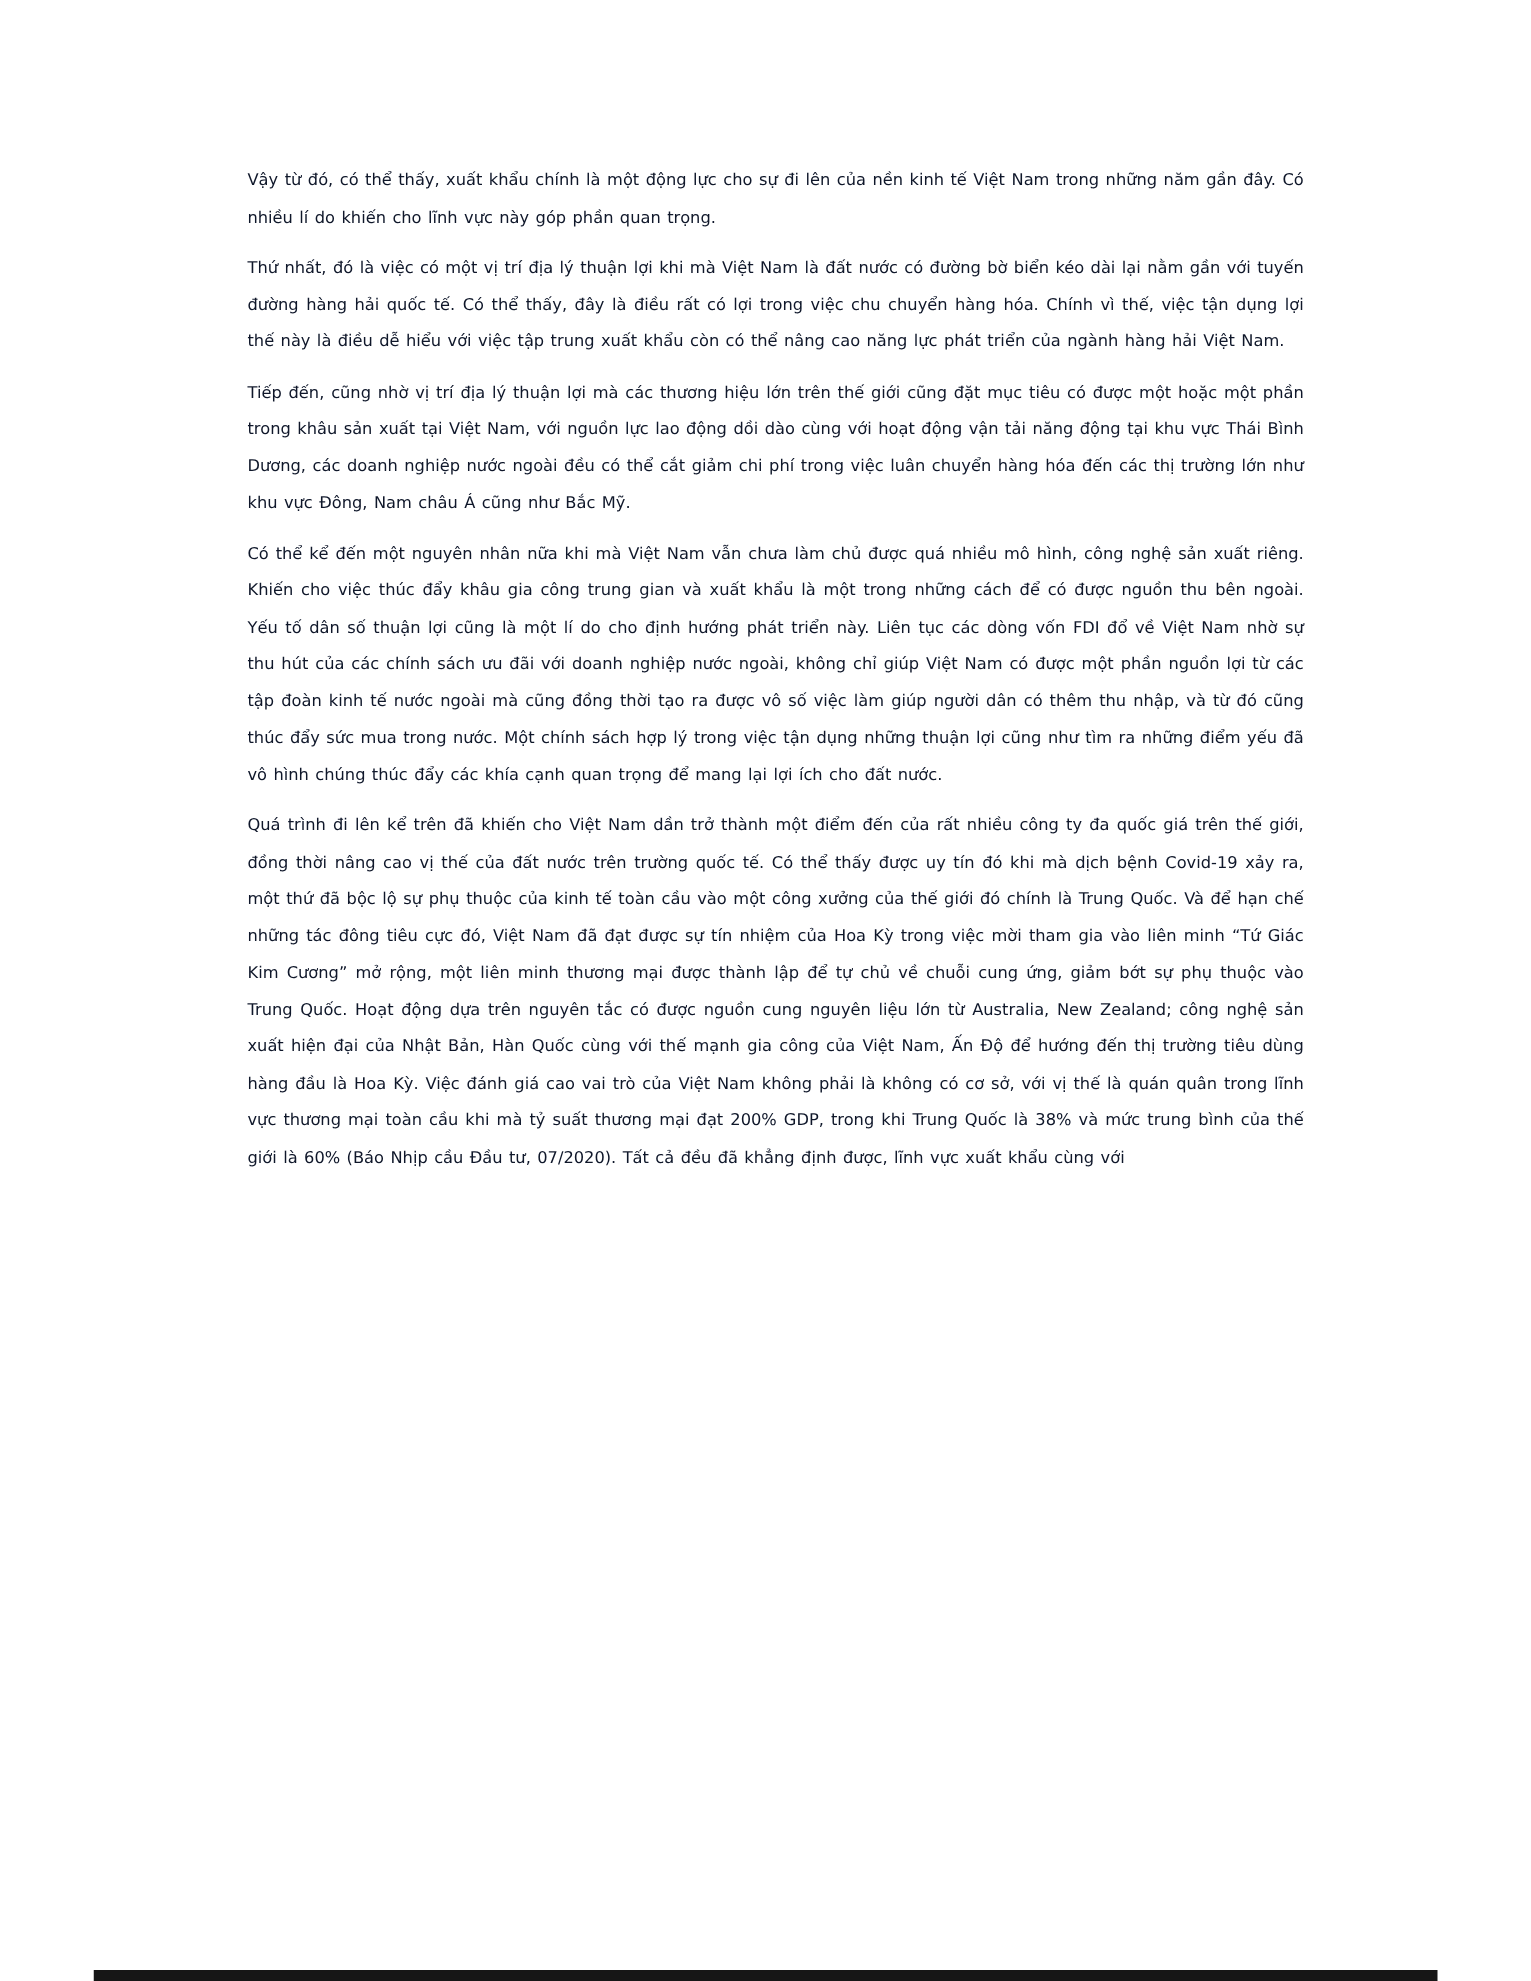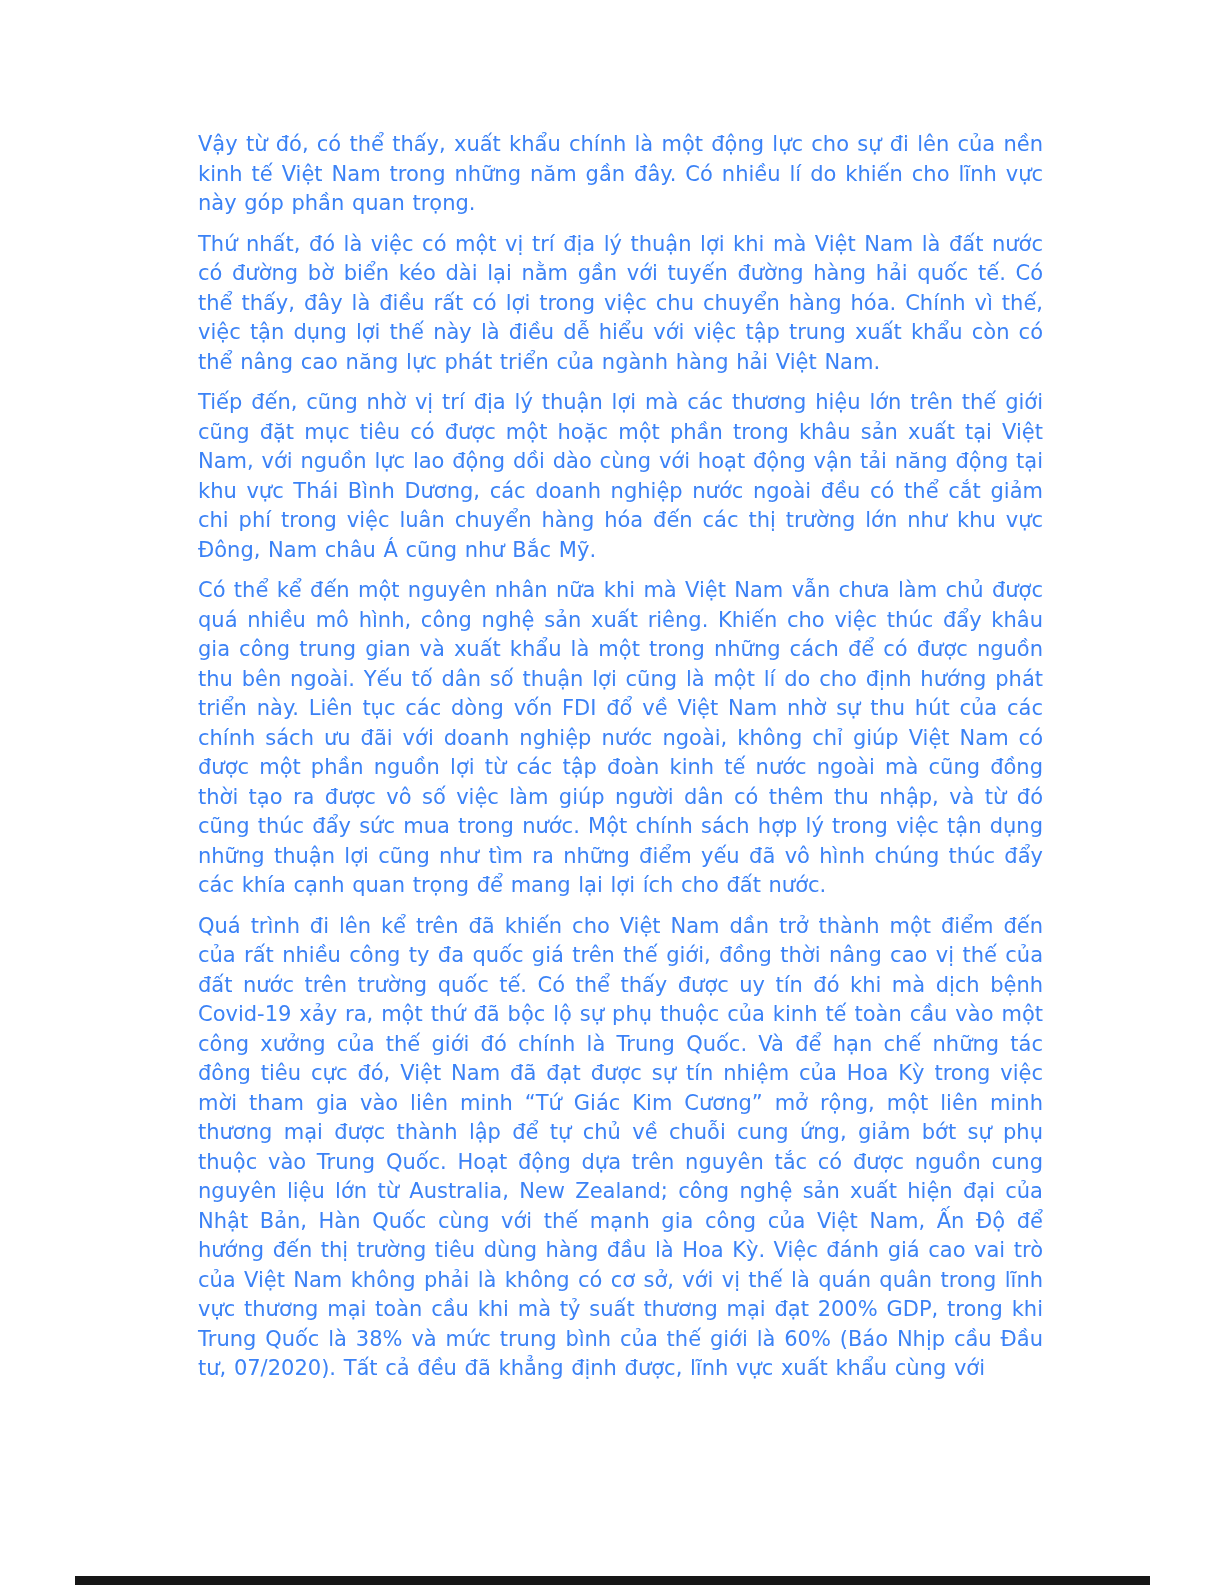--- a/index.html
+++ b/index.html
@@ -20,23 +20,23 @@
     background: #ffffff;
   }
   .text-column {
     position: absolute;
     top: 130px;
     left: 198px;
     width: 845px;
   }
   .text-column p {
     margin: 0 0 11px 0;
-    font-size: 21px;
+    font-size: 13px;
     line-height: 29.5px;
-    color: #3b82f6;
+    color: #0f172a;
     text-align: justify;
     text-justify: inter-word;
     word-spacing: 1px;
   }
   .bottom-bar {
     position: absolute;
     left: 75px;
     right: 75px;
     bottom: 0;
     height: 9px;

